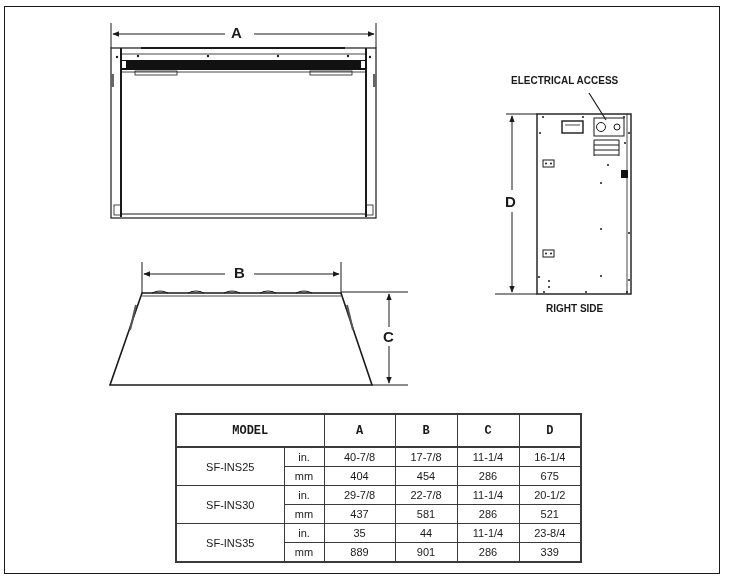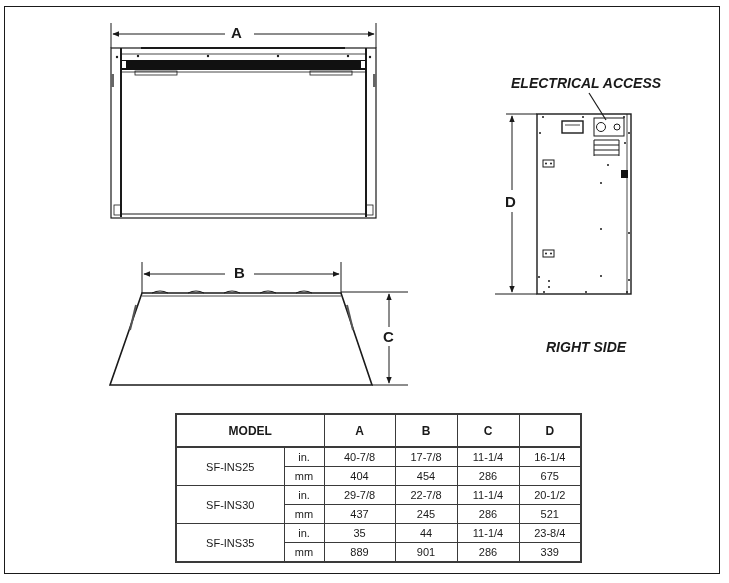--- a/index.html
+++ b/index.html
@@ -1,26 +1,26 @@
 <!DOCTYPE html>
 <html><head>
   <meta charset="utf-8">
   <style>
     html, body { margin: 0; padding: 0; background: #ffffff; }
     body { width: 729px; height: 583px; position: relative; overflow: hidden; font-family: "Liberation Sans", sans-serif; }
     .frame { position: absolute; left: 4px; top: 6px; width: 716px; height: 568px; border: 1.5px solid #1a1a1a; box-sizing: border-box; }
     svg.drawing { position: absolute; left: 0; top: 0; }
     .lbl { position: absolute; font-weight: bold; color: #1a1a1a; font-family: "Liberation Sans", sans-serif; }
     .dim-letter { font-size: 15px; }
-    .caption { font-size: 14px; font-style: italic; }
+    .caption { font-size: 10px; }
     table.dims { position: absolute; left: 175px; top: 413px; border-collapse: collapse; font-size: 11px; color: #1a1a1a; }
     table.dims td, table.dims th { border: 1px solid #3a3a3a; text-align: center; padding: 0; }
     table.dims th { height: 31px; font-weight: bold; font-size: 12px; }
     table.dims td { height: 18px; }
-    table.dims tr.head th { border-bottom: 2px solid #3a3a3a; }
+    table.dims tr.head th { border-bottom: 2px solid #3a3a3a; font-family: Liberation Mono, monospace; }
     table.dims { border: 2px solid #3a3a3a; }
   </style>
 </head>
 <body>
 
 <div class="frame"></div>
 
 <svg class="drawing" width="729" height="583" viewBox="0 0 729 583">
   <defs>
     <marker id="arr" viewBox="0 0 10 10" refX="9" refY="5" markerWidth="7" markerHeight="7" orient="auto-start-reverse">
@@ -133,21 +133,21 @@
       </g>
     </g>
   </g>
 </svg>
 
 <span class="lbl dim-letter" style="left:231px; top:24px;">A</span>
 <span class="lbl dim-letter" style="left:234px; top:264px;">B</span>
 <span class="lbl dim-letter" style="left:383px; top:328px;">C</span>
 <span class="lbl dim-letter" style="left:505px; top:193px;">D</span>
 <span class="lbl caption" style="left:511px; top:75px;">ELECTRICAL ACCESS</span>
-<span class="lbl caption" style="left:546px; top:303px;margin-top:36px;">RIGHT SIDE</span>
+<span class="lbl caption" style="left:546px; top:303px;">RIGHT SIDE</span>
 
 <table class="dims">
   <colgroup>
     <col style="width:108px">
       <col style="width:40px">
       <col style="width:71px">
       <col style="width:62px">
       <col style="width:62px">
       <col style="width:62px">
   </colgroup>
@@ -178,21 +178,21 @@
     <td rowspan="2">SF-INS30</td>
     <td>in.</td>
     <td>29-7/8</td>
     <td>22-7/8</td>
     <td>11-1/4</td>
     <td>20-1/2</td>
   </tr>
   <tr>
     <td>mm</td>
     <td>437</td>
-    <td>245</td>
+    <td>581</td>
     <td>286</td>
     <td>521</td>
   </tr>
   <tr>
     <td rowspan="2">SF-INS35</td>
     <td>in.</td>
     <td>35</td>
     <td>44</td>
     <td>11-1/4</td>
     <td>23-8/4</td>

